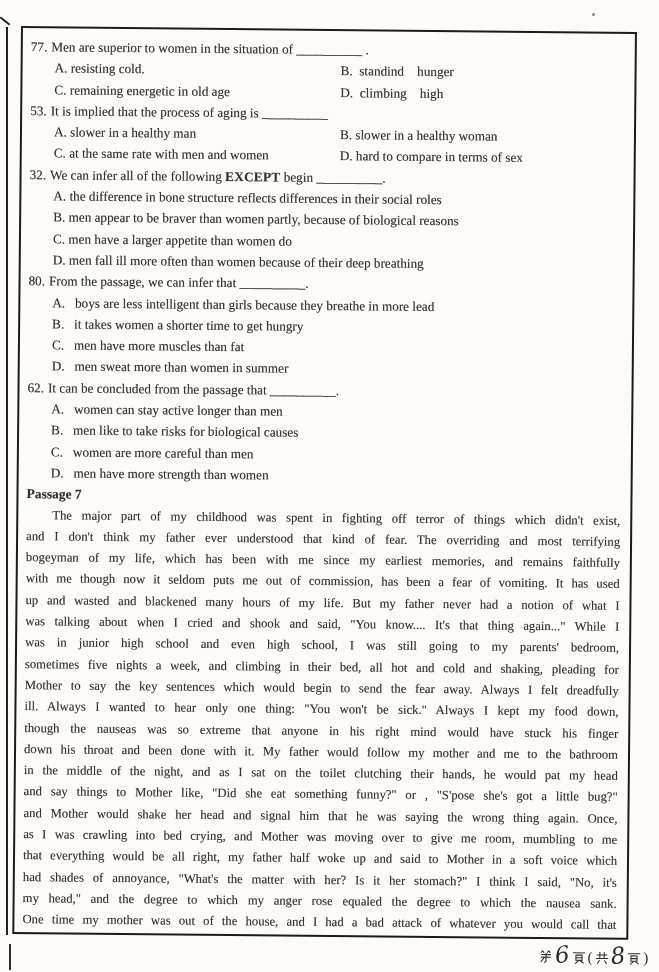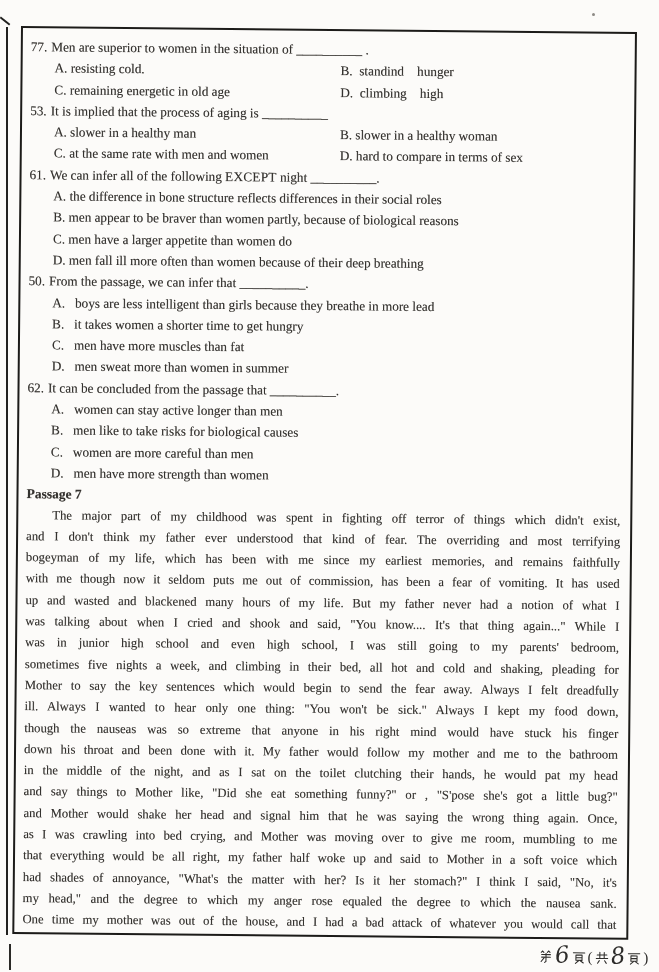--- a/index.html
+++ b/index.html
@@ -34,21 +34,21 @@
   .stem, .optline, .optrow {
     font-size:13.2px; line-height:21.3px;
     white-space:pre-wrap;
     text-shadow:0.2px 0.2px 0.4px rgba(64,60,55,0.45);
   }
   .qnum { padding-right:4px; }
   .optline { margin-left:24px; }
   .optrow  { display:flex; margin-left:24px; }
   .optrow .cell-l { width:286px; flex:none; }
   .optrow .cell-r { flex:1; }
-  .stem b { font-weight:normal; letter-spacing:0.3px; }
+  .stem b { font-weight:bold; letter-spacing:0.3px; }
 
   .passage-heading {
     font-weight:bold; font-size:13.5px; line-height:21.3px;
     text-shadow:0.2px 0.2px 0.4px rgba(64,60,55,0.45);
   }
   .pline {
     font-size:12.7px; line-height:21.3px;
     text-align:justify; text-align-last:justify;
     text-shadow:0.2px 0.2px 0.4px rgba(64,60,55,0.45);
   }
@@ -101,29 +101,29 @@
         <span class="cell-l">A. slower in a healthy man</span>
         <span class="cell-r">B. slower in a healthy woman</span>
       </div>
       <div class="optrow">
         <span class="cell-l">C. at the same rate with men and women</span>
         <span class="cell-r">D. hard to compare in terms of sex</span>
       </div>
     </section>
 
     <section>
-      <div class="stem"><span class="qnum">61.</span><span>We can infer all of the following </span><b>EXCEPT</b><span> night __________.</span></div>
+      <div class="stem"><span class="qnum">32.</span><span>We can infer all of the following </span><b>EXCEPT</b><span> begin __________.</span></div>
       <div class="optline">A. the difference in bone structure reflects differences in their social roles</div>
       <div class="optline">B. men appear to be braver than women partly, because of biological reasons</div>
       <div class="optline">C. men have a larger appetite than women do</div>
       <div class="optline">D. men fall ill more often than women because of their deep breathing</div>
     </section>
 
     <section>
-      <div class="stem"><span class="qnum">50.</span><span>From the passage, we can infer that __________.</span></div>
+      <div class="stem"><span class="qnum">80.</span><span>From the passage, we can infer that __________.</span></div>
       <div class="optline">A.   boys are less intelligent than girls because they breathe in more lead</div>
       <div class="optline">B.   it takes women a shorter time to get hungry</div>
       <div class="optline">C.   men have more muscles than fat</div>
       <div class="optline">D.   men sweat more than women in summer</div>
     </section>
 
     <section>
       <div class="stem"><span class="qnum">62.</span><span>It can be concluded from the passage that __________.</span></div>
       <div class="optline">A.   women can stay active longer than men</div>
       <div class="optline">B.   men like to take risks for biological causes</div>

